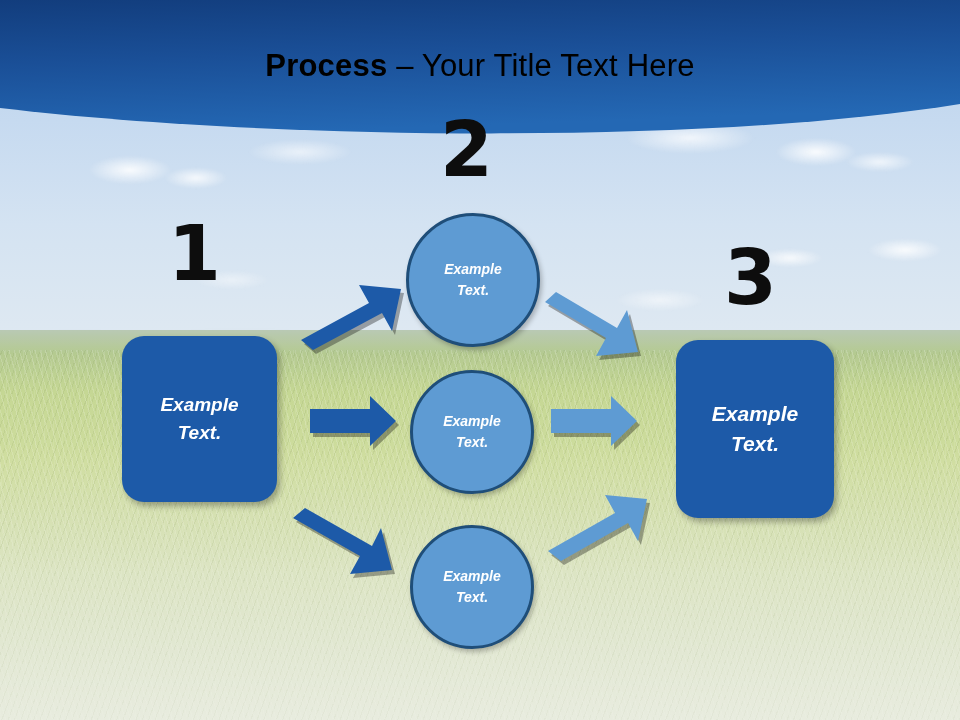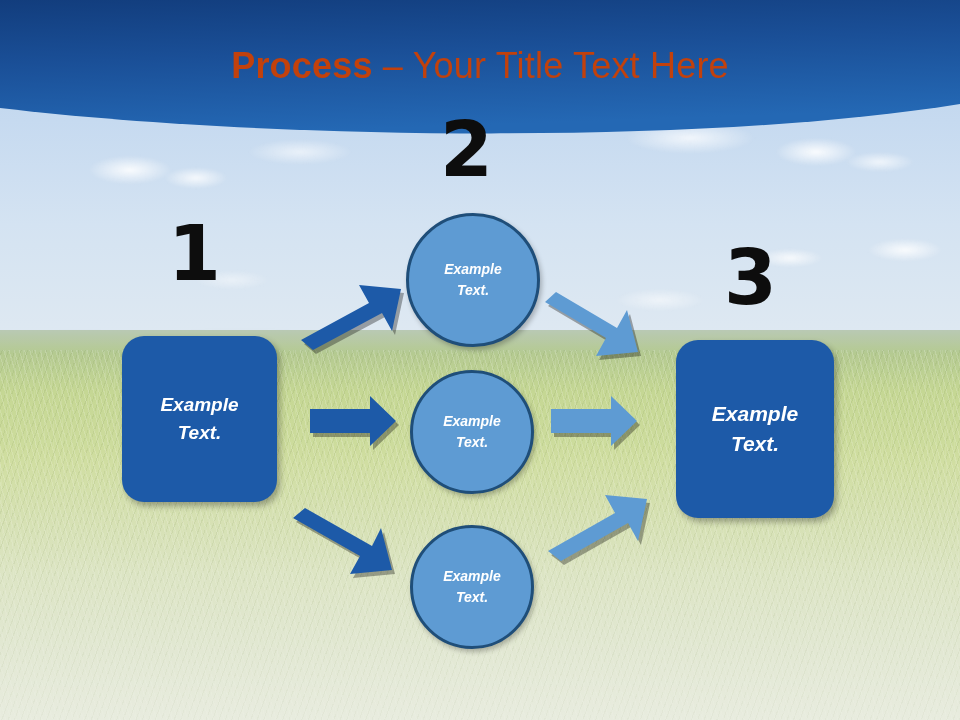--- a/index.html
+++ b/index.html
@@ -85,22 +85,22 @@
     position: absolute;
     left: 0; top: 0;
     width: 960px; height: 140px;
   }
   .header svg { display: block; }
   .header-title {
     position: absolute;
     left: 0; top: 47px;
     width: 960px;
     text-align: center;
-    color: #c2410c;
-    font-size: 36px;
+    color: #000000;
+    font-size: 31px;
     line-height: 38px;
     letter-spacing: 0.2px;
     white-space: nowrap;
   }
   .header-title .strong { font-weight: bold; }
   .header-title .light  { font-weight: normal; }
 
   
   .step-num {
     position: absolute;

